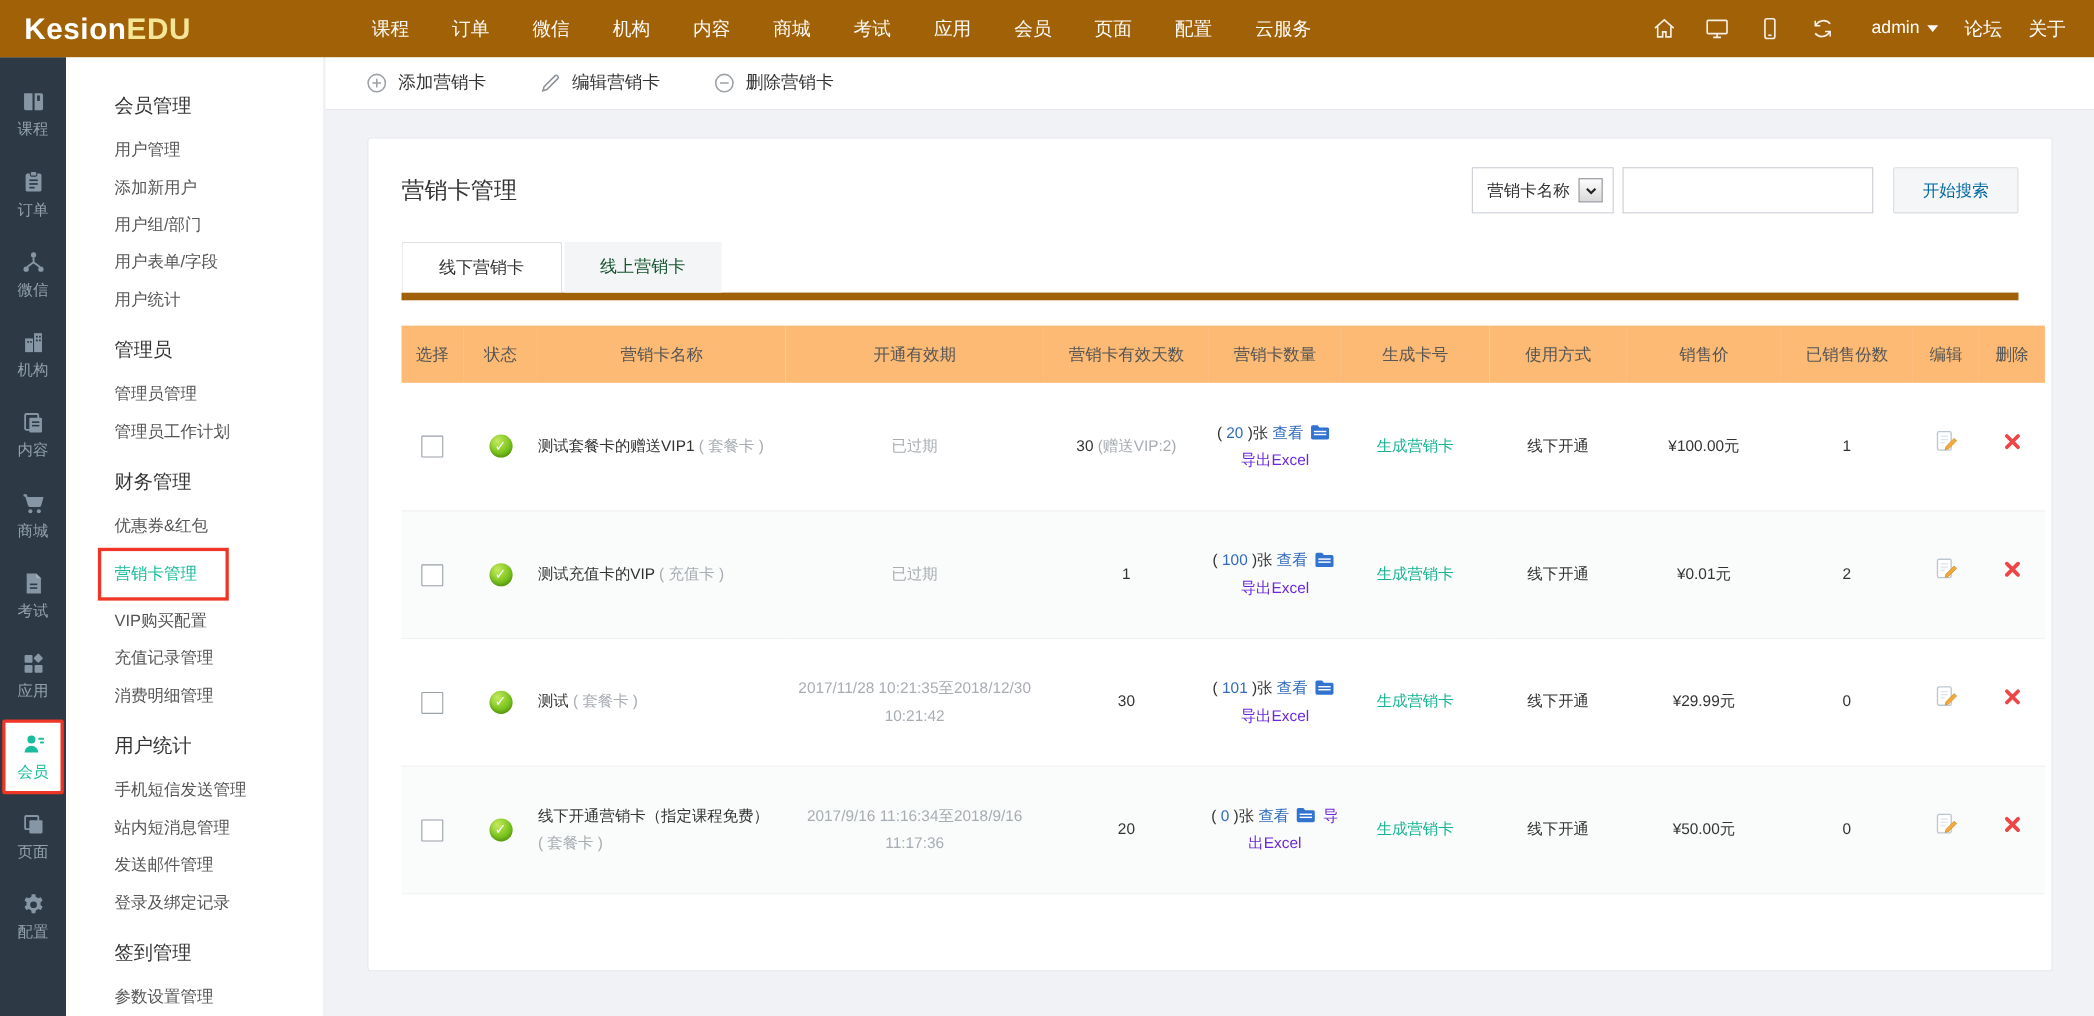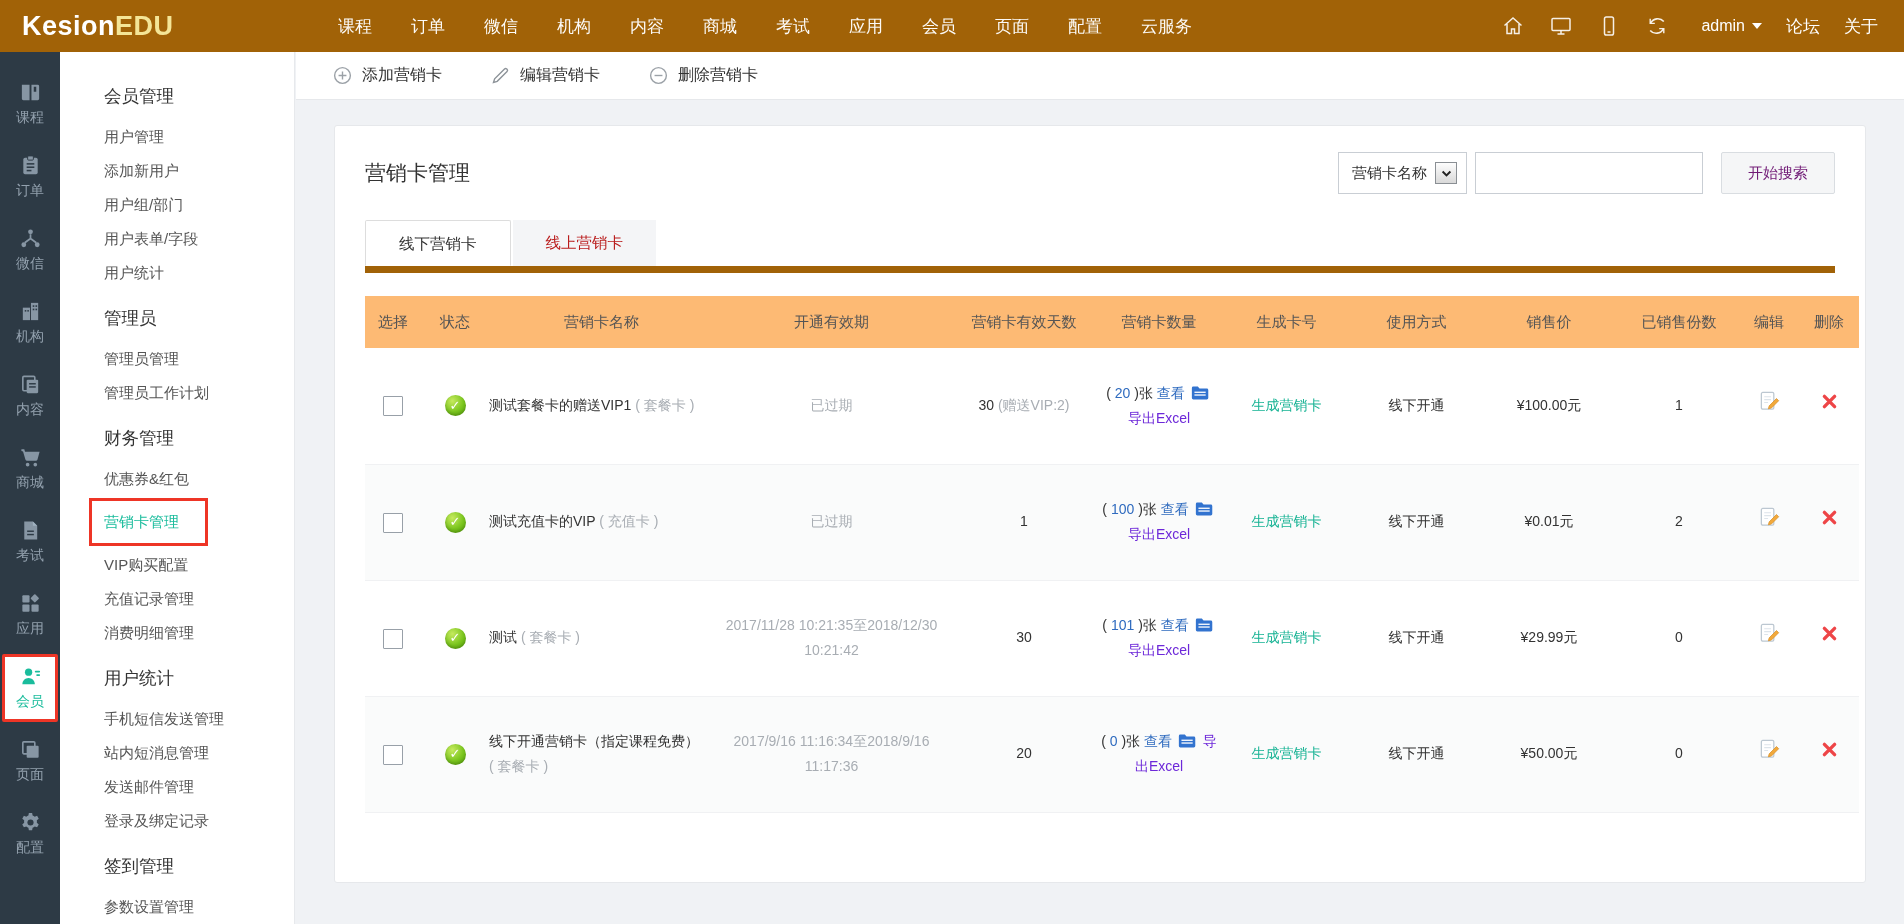--- a/index.html
+++ b/index.html
@@ -60,26 +60,26 @@
   .search { display:flex; align-items:center; }
   .sel { height:42px; border:1px solid #c9ced4; background:#fff; display:flex; align-items:center;
     gap:8px; padding:0 9px 0 13px; cursor:pointer; }
   .sel-label { font-size:15px; color:#333; }
   .sel-btn { width:22px; height:22px; border:1px solid #8a8f94; background:linear-gradient(#fdfdfd,#d9d9d9);
     display:flex; align-items:center; justify-content:center; }
   .sel-btn svg { width:13px; height:13px; }
   .search-input { width:228px; height:42px; border:1px solid #c9ced4; margin-left:8px; padding:0 10px;
     font-size:15px; outline:none; }
   .search-btn { height:42px; margin-left:18px; padding:0 26px; background:#f5f6f7;
-    border:1px solid #d9dde1; border-radius:2px; font-size:15px; color:#701a75; cursor:pointer;
+    border:1px solid #d9dde1; border-radius:2px; font-size:15px; color:#0369a1; cursor:pointer;
     font-family:inherit; }
 
   
   .tabs { display:flex; margin-top:26px; border-bottom:7px solid #a16207; }
-  .tab { height:46px; line-height:46px; padding:0 33px; font-size:15.5px; color:#b91c1c; cursor:pointer; }
+  .tab { height:46px; line-height:46px; padding:0 33px; font-size:15.5px; color:#14532d; cursor:pointer; }
   .tab.active { background:#fff; border:1px solid #ddd; border-bottom:1px solid #fff; margin-bottom:-1px;
     border-radius:2px 2px 0 0; color:#333; }
   .tab.inactive { background:#f4f5f7; margin-left:2px; }
 
   
   table { width:100%; border-collapse:collapse; table-layout:fixed; margin-top:23px; }
   thead tr { background:#fdba74; }
   th { height:52px; font-weight:400; font-size:15px; color:#555; text-align:center; }
   td { height:116px; font-size:14px; color:#333; text-align:center; vertical-align:middle;
     line-height:1.8; }

